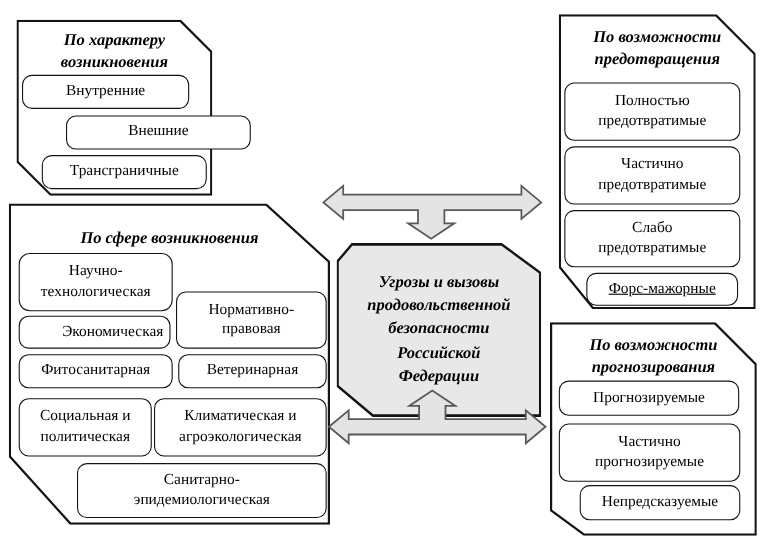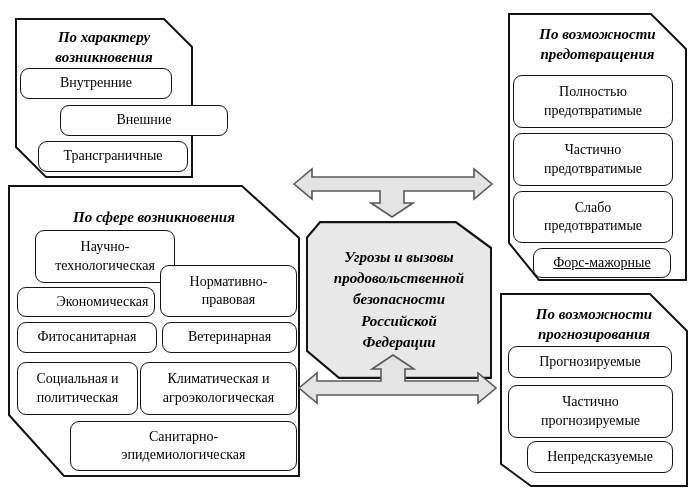--- a/index.html
+++ b/index.html
@@ -62,21 +62,21 @@
     <div class="item" style="left:5px;  top:178px; width:160px; height:52px;">Слабо
 предотвратимые</div>
     <div class="item" style="left:25px; top:235px; width:138px; height:30px;text-decoration:underline;">Форс-мажорные</div>
   </div>
 
   <div class="block" style="left:8px; top:185px; width:292px; height:292px;">
     <svg class="shape" viewBox="0 0 292 292" preserveAspectRatio="none">
       <polygon points="1,1 234,1 291,53 291,291 56,291 1,230" fill="#ffffff" stroke="#141414" stroke-width="2"></polygon>
     </svg>
     <div class="block-title" style="top:23px;">По сфере возникновения</div>
-    <div class="item" style="left:27px;   top:45px;  width:140px; height:53px;">Научно-
+    <div class="item" style="left:9px;   top:45px;  width:140px; height:53px;border-radius:10px;">Научно-
 технологическая</div>
     <div class="item" style="left:152px; top:80px;  width:137px; height:52px;">Нормативно-
 правовая</div>
     <div class="item" style="left:9px;   top:102px; width:138px; height:30px;padding-left:36px;">Экономическая</div>
     <div class="item" style="left:154px; top:137px; width:135px; height:31px;">Ветеринарная</div>
     <div class="item" style="left:9px;   top:137px; width:140px; height:31px;">Фитосанитарная</div>
     <div class="item" style="left:9px;   top:177px; width:121px; height:53px;">Социальная и
 политическая</div>
     <div class="item" style="left:132px; top:177px; width:157px; height:53px;">Климатическая и
 агроэкологическая</div>

